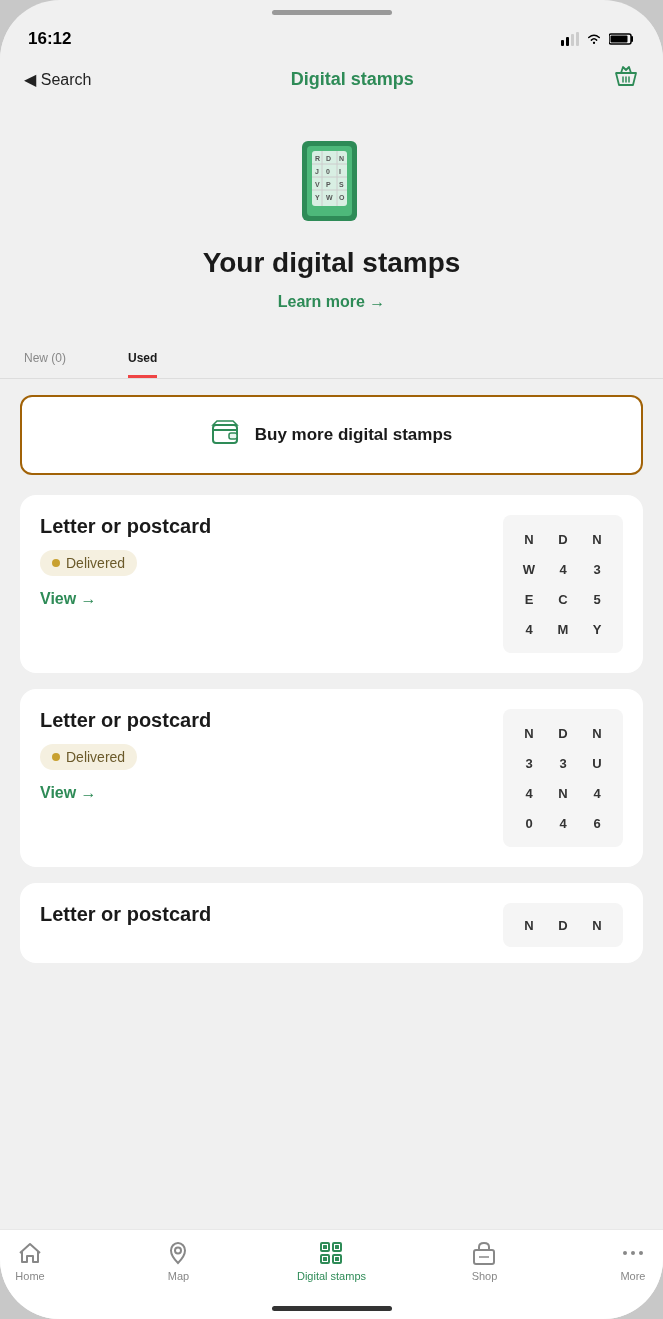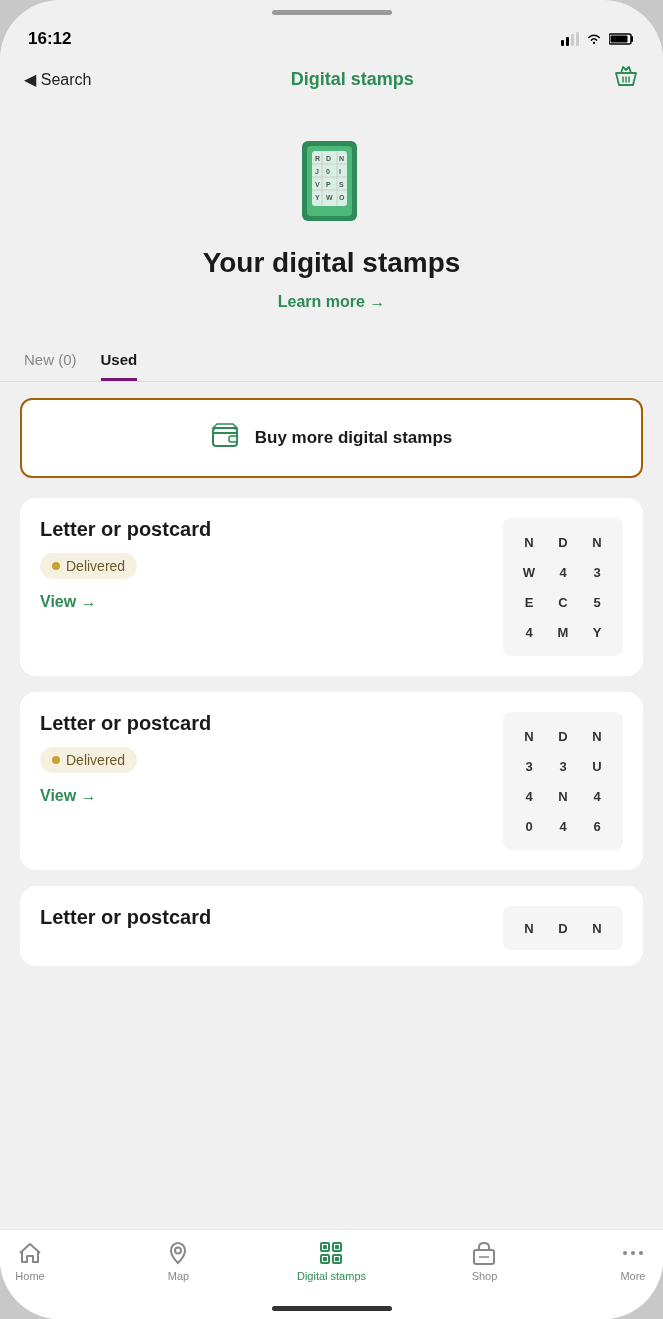--- a/index.html
+++ b/index.html
@@ -126,31 +126,32 @@
     
     .tabs-container {
       display: flex;
       padding: 16px 24px 0;
       gap: 24px;
       border-bottom: 1px solid #ddd;
       margin: 0 0 16px 0;
     }
 
     .tab-item {
-      font-size: 15px;
+      font-size: 12px;
       color: #888;
       padding-bottom: 10px;
       cursor: pointer;
       border-bottom: 3px solid transparent;
     }
 
     .tab-item.active {
       color: #1a1a1a;
       font-weight: 700;
-      border-bottom: 3px solid #701a75;
+      border-bottom: 3px solid #ef4444;
+      margin-left: 38px;
     }
 
     
     .buy-btn-container {
       margin: 8px 20px 20px;
     }
 
     .buy-btn {
       display: flex;
       align-items: center;

